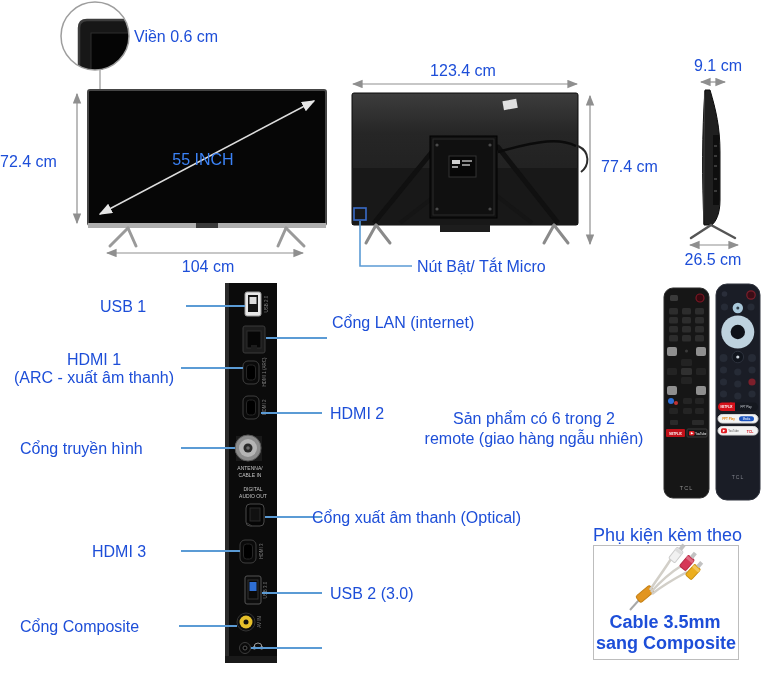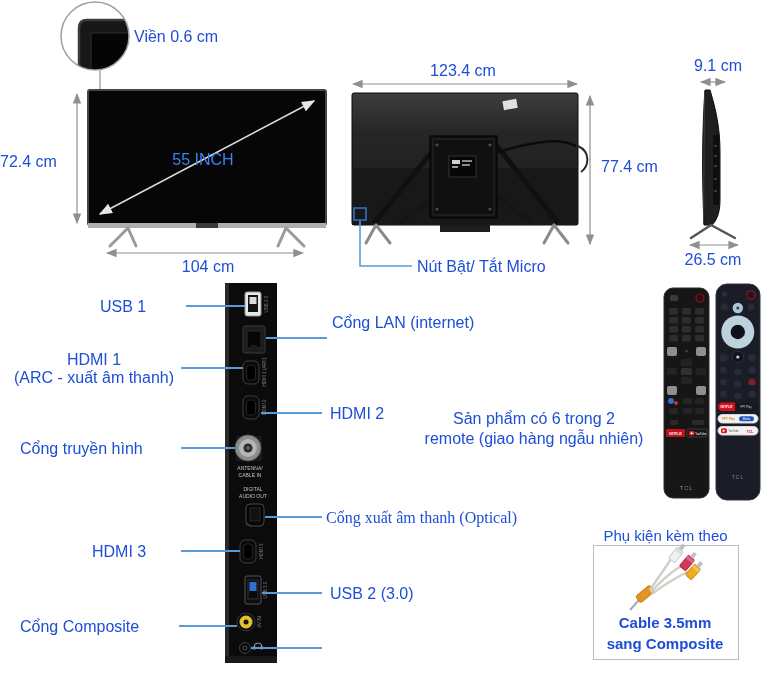--- a/index.html
+++ b/index.html
@@ -3,21 +3,21 @@
 <meta charset="utf-8">
 <style>
   html,body{margin:0;padding:0;background:#fff;}
   #canvas{position:relative;width:770px;height:673px;background:#fff;overflow:hidden;
           font-family:"Liberation Sans","DejaVu Sans",sans-serif;}
   #art{position:absolute;left:0;top:0;z-index:1;}
   .label{position:absolute;z-index:2;font-size:16px;line-height:18px;color:#1d4ed8;white-space:nowrap;}
   .center{text-align:center;}
   .right{text-align:left;}
   .white{color:#3b82f6;}
-  .big{font-size:15px;line-height:21px;}
+  .big{font-size:18px;line-height:21px;}
   .acc-box{position:absolute;z-index:2;border:1px solid #bdbdbd;background:transparent;}
 </style>
 </head>
 <body>
 
 <div id="canvas">
 
 <svg id="art" width="770" height="673" viewBox="0 0 770 673" xmlns="http://www.w3.org/2000/svg">
   <defs>
     <marker id="ah" markerWidth="9" markerHeight="8" refX="8" refY="3.5" orient="auto-start-reverse">
@@ -355,21 +355,21 @@
   <div class="label center" style="left:4px;top:351px;width:180px;">
     <div>HDMI 1</div>
     <div>(ARC - xuất âm thanh)</div>
   </div>
   <div class="label right" style="left:20px;top:440px;width:156px;">Cổng truyền hình</div>
   <div class="label right" style="left:92px;top:543px;width:84px;">HDMI 3</div>
   <div class="label right" style="left:20px;top:618px;width:154px;">Cổng Composite</div>
 
   <div class="label" style="left:332px;top:314px;">Cổng LAN (internet)</div>
   <div class="label" style="left:330px;top:405px;">HDMI 2</div>
-  <div class="label" style="left:326px;top:509px;font-family:Liberation Serif, serif;">Cổng xuất âm thanh (Optical)</div>
+  <div class="label" style="left:312px;top:509px;">Cổng xuất âm thanh (Optical)</div>
   <div class="label" style="left:330px;top:585px;">USB 2 (3.0)</div>
 
   <div class="label center" style="left:412px;top:409px;width:244px;line-height:20px;">
     <div>Sản phẩm có 6 trong 2</div>
     <div>remote (giao hàng ngẫu nhiên)</div>
   </div>
 
   <div class="label center big" style="left:593px;top:525px;width:145px;">Phụ kiện kèm theo</div>
   <div class="acc-box" style="left:593px;top:545px;width:144px;height:113px;"></div>
   <div class="label center big" style="left:596px;top:612px;width:138px;font-weight:bold;">

